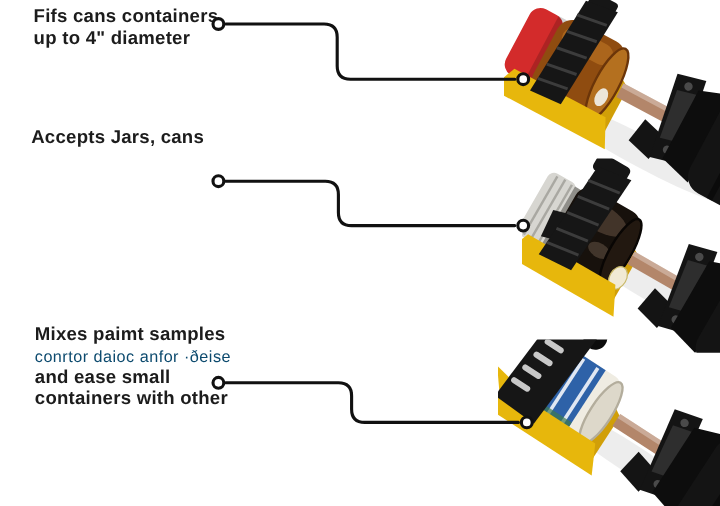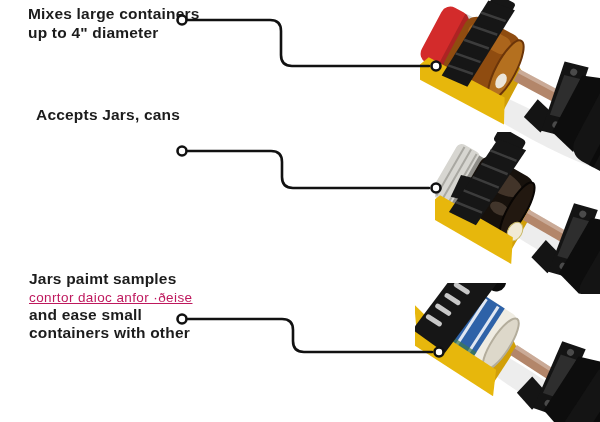--- a/index.html
+++ b/index.html
@@ -6,23 +6,23 @@
   .stage{
     position:relative;
     width:600px;height:422px;
     background:var(--background,#ffffff);
     overflow:hidden;
     font-family:"Liberation Sans", sans-serif;
   }
   
   .label{position:absolute;color:var(--text,#1c1c1c);}
   .label .ln{font-weight:700;font-size:15.5px;line-height:18.5px;letter-spacing:.2px;}
-  .label .ln.sub{font-weight:400;font-size:13.5px;line-height:17px;color:#be185d;letter-spacing:.4px;text-decoration:underline;}
+  .label .ln.sub{font-weight:400;font-size:13.5px;line-height:17px;color:#0c4a6e;letter-spacing:.4px;}
   .label-1{left:28px;top:5px;}
-  .label-2{left:36px;top:106px;text-align:right;}
+  .label-2{left:26px;top:106px;text-align:right;}
   .label-3{left:29px;top:270px;}
   
   .callouts{position:absolute;left:0;top:0;pointer-events:none;}
   .c-line{fill:none;stroke:var(--line,#111111);stroke-width:2.6px;stroke-linecap:round;}
   .c-dot{fill:#ffffff;stroke:var(--line,#111111);stroke-width:2.6px;}
   
   .product{position:absolute;}
   .p1{left:420px;top:0px;}
   .p2{left:435px;top:132px;}
   .p3{left:415px;top:283px;}
@@ -43,30 +43,30 @@
   .f-blue{fill:var(--can_label_blue,#2e62a8);}
   .f-sticker{fill:var(--sticker_cream,#f1ead4);}
   .shadow{fill:#9a9a9a;opacity:.18;}
 </style>
 </head>
 <body>
 
 <div class="stage">
 
   <div class="label label-1">
-    <div class="ln">Mixes large containers</div>
+    <div class="ln">Fifs cans containers</div>
     <div class="ln">up to 4" diameter</div>
   </div>
 
   <div class="label label-2">
     <div class="ln">Accepts Jars, cans</div>
   </div>
 
   <div class="label label-3">
-    <div class="ln">Jars paimt samples</div>
+    <div class="ln">Mixes paimt samples</div>
     <div class="ln sub">conrtor daioc anfor ·ðeise</div>
     <div class="ln">and ease small</div>
     <div class="ln">containers with other</div>
   </div>
 
   <svg class="product p1" width="180" height="215" viewBox="0 0 180 215" role="img">
     <ellipse class="shadow" cx="118" cy="128" rx="92" ry="13" transform="rotate(28 118 128)"></ellipse>
     <g transform="translate(4,8) rotate(28 50 45)">
       <rect x="2" y="14" width="30" height="62" rx="10" class="f-red"></rect>
       <rect x="24" y="14" width="8" height="62" fill="rgba(0,0,0,.18)"></rect>

